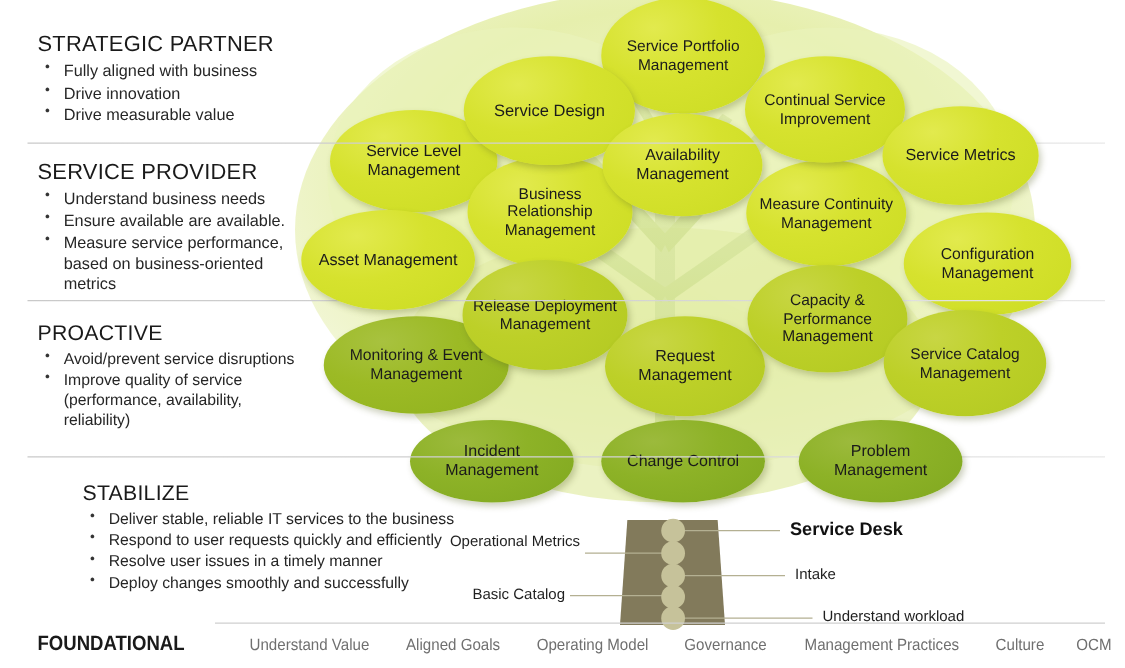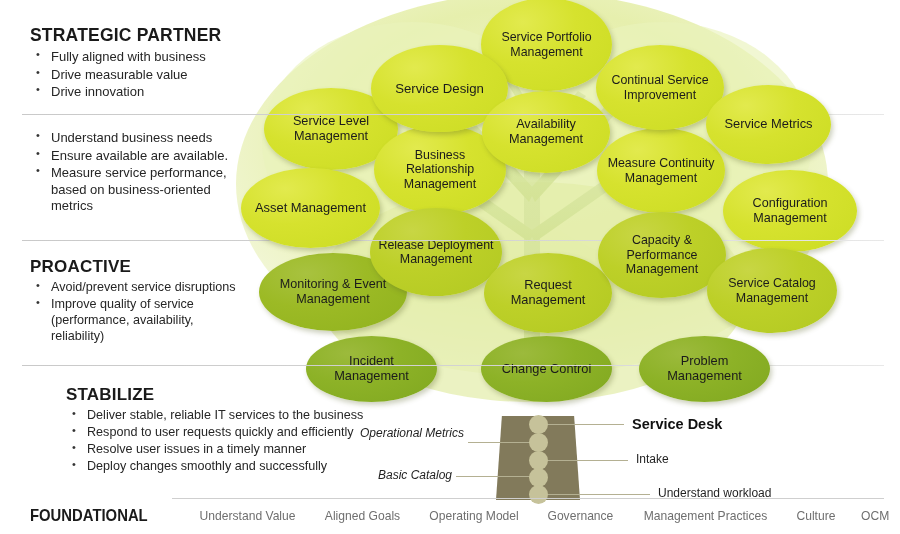--- a/index.html
+++ b/index.html
@@ -17,21 +17,21 @@
 
   
   .divider {
     position: absolute;
     height: 1px;
     background: linear-gradient(to right, #c9c9c9 0%, #d3d3d3 55%, #e8e8e8 100%);
     z-index: 6;
   }
   .tier { position: absolute; z-index: 7; }
   .tier-title {
-    font-weight: bold;
+    font-weight: normal;
     color: #1a1a1a;
     letter-spacing: .2px;
     white-space: nowrap;
   }
   .tier-list { list-style: none; margin-top: 3px; }
   .tier-list li {
     position: relative;
     color: #262626;
     padding-left: 21px;
     line-height: 1.27;
@@ -108,21 +108,21 @@
   }
   .leader { position: absolute; height: 1px; background: #b4b092; z-index: 2; }
   .sd-label {
     position: absolute;
     font-size: 12px;
     color: #1f1f1f;
     white-space: nowrap;
     z-index: 3;
   }
   .sd-label.right { text-align: left; }
-  .sd-label.left  { text-align: right; font-style: italic; }
+  .sd-label.left  { text-align: right; }
   #sd-title {
     position: absolute;
     font-size: 14.5px;
     font-weight: bold;
     color: #111;
     white-space: nowrap;
     z-index: 3;
   }
 
   
@@ -195,26 +195,27 @@
   </svg>
 
   <div class="divider" style="left:22px; top:114px; width:862px;"></div>
   <div class="divider" style="left:22px; top:240px; width:862px;"></div>
   <div class="divider" style="left:22px; top:365px; width:862px;"></div>
 
   <div class="tier" id="tier-strategic">
     <div class="tier-title">STRATEGIC PARTNER</div>
     <ul class="tier-list">
       <li>Fully aligned with business</li>
+      <li>Drive innovation</li>
       <li>Drive measurable value</li>
-      <li>Drive innovation</li>
     </ul>
   </div>
 
   <div class="tier" id="tier-provider">
+    <div class="tier-title">SERVICE  PROVIDER</div>
     <ul class="tier-list" style="width:215px;">
       <li>Understand business needs</li>
       <li>Ensure available are available.</li>
       <li>Measure service performance, based on business-oriented metrics</li>
     </ul>
   </div>
 
   <div class="tier" id="tier-proactive">
     <div class="tier-title">PROACTIVE</div>
     <ul class="tier-list" style="width:216px;">
@@ -272,21 +273,21 @@
       </div>
       <div class="bubble b-dark" style="left: 259px; top: 253px; width: 148px; height: 78px; font-size: 12.6px; z-index: 4;">
         <span>Monitoring &amp; Event Management</span>
       </div>
       <div class="bubble b-mid" style="left: 484px; top: 253px; width: 128px; height: 80px; font-size: 12.8px; z-index: 5;">
         <span>Request Management</span>
       </div>
       <div class="bubble b-mid" style="left: 707px; top: 248px; width: 130px; height: 85px; font-size: 12.4px; z-index: 6;">
         <span>Service Catalog Management</span>
       </div>
-      <div class="bubble b-darker" style="left: 306px; top: 336px; width: 131px; height: 66px; font-size: 12.8px; z-index: 4; justify-content: center;">
+      <div class="bubble b-darker" style="left: 328px; top: 336px; width: 131px; height: 66px; font-size: 12.8px; z-index: 4; justify-content: center;">
         <span>Incident Management</span>
       </div>
       <div class="bubble b-darker" style="left: 481px; top: 336px; width: 131px; height: 66px; font-size: 12.8px; z-index: 5;">
         <span>Change Control</span>
       </div>
       <div class="bubble b-darker" style="left: 639px; top: 336px; width: 131px; height: 66px; font-size: 12.8px; z-index: 6;">
         <span>Problem Management</span>
       </div>
     </div>
 

